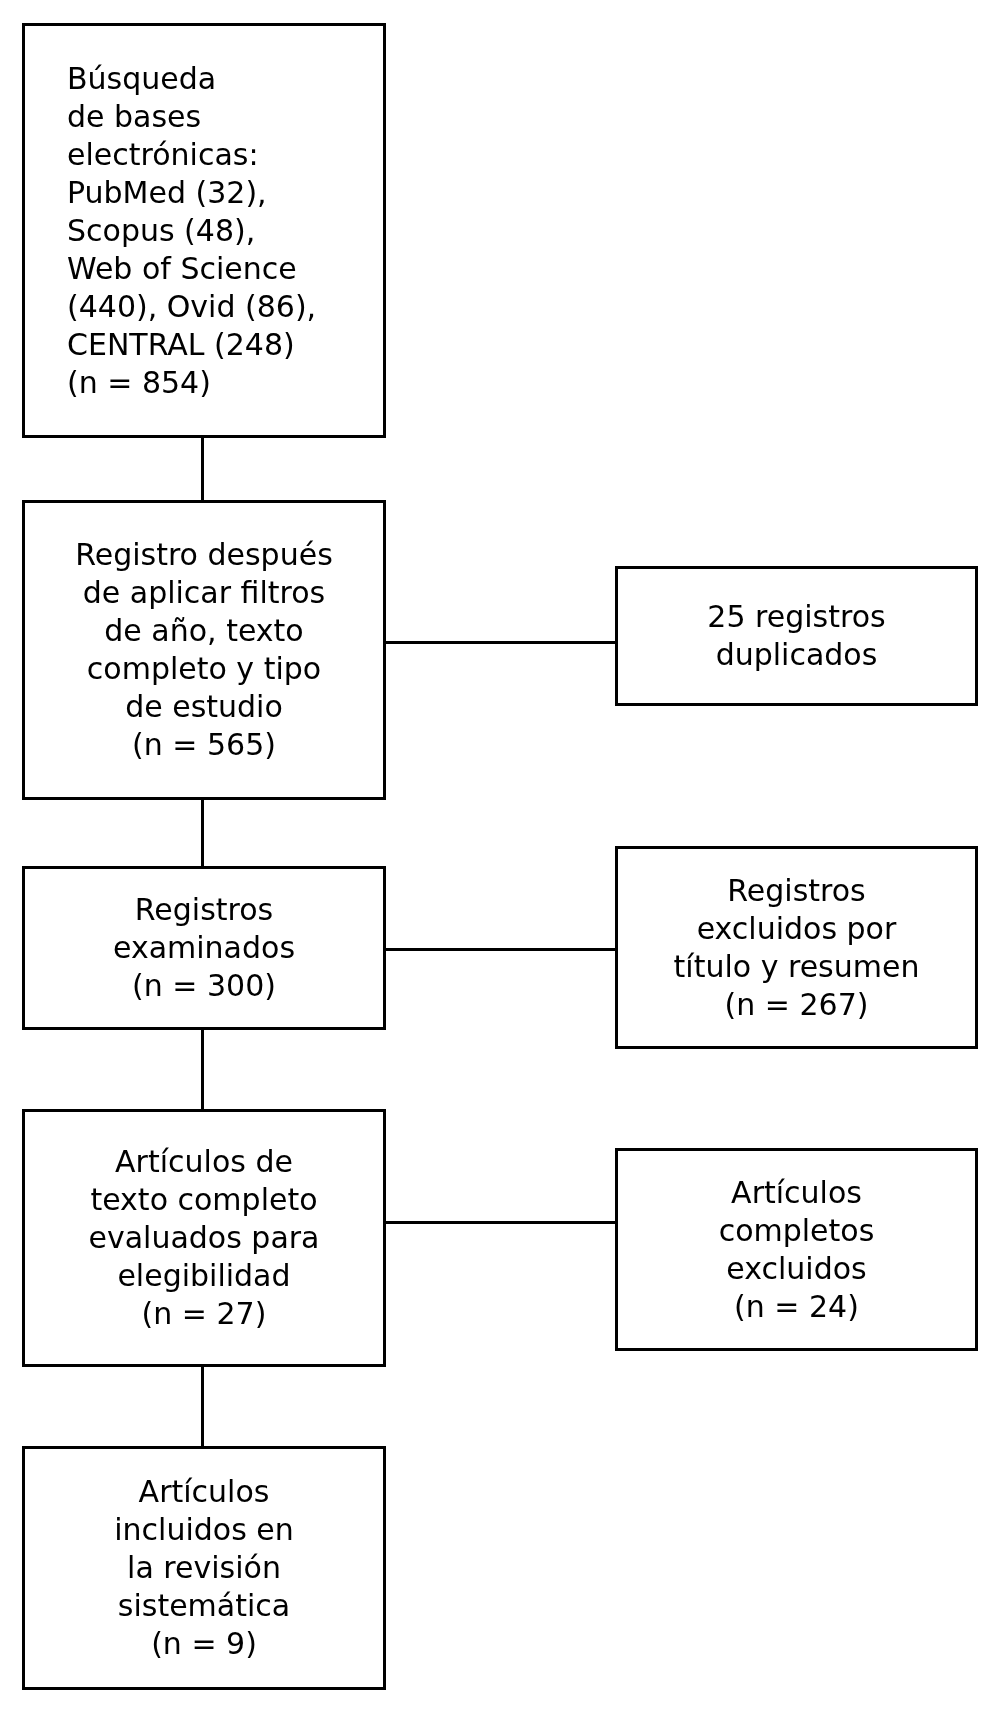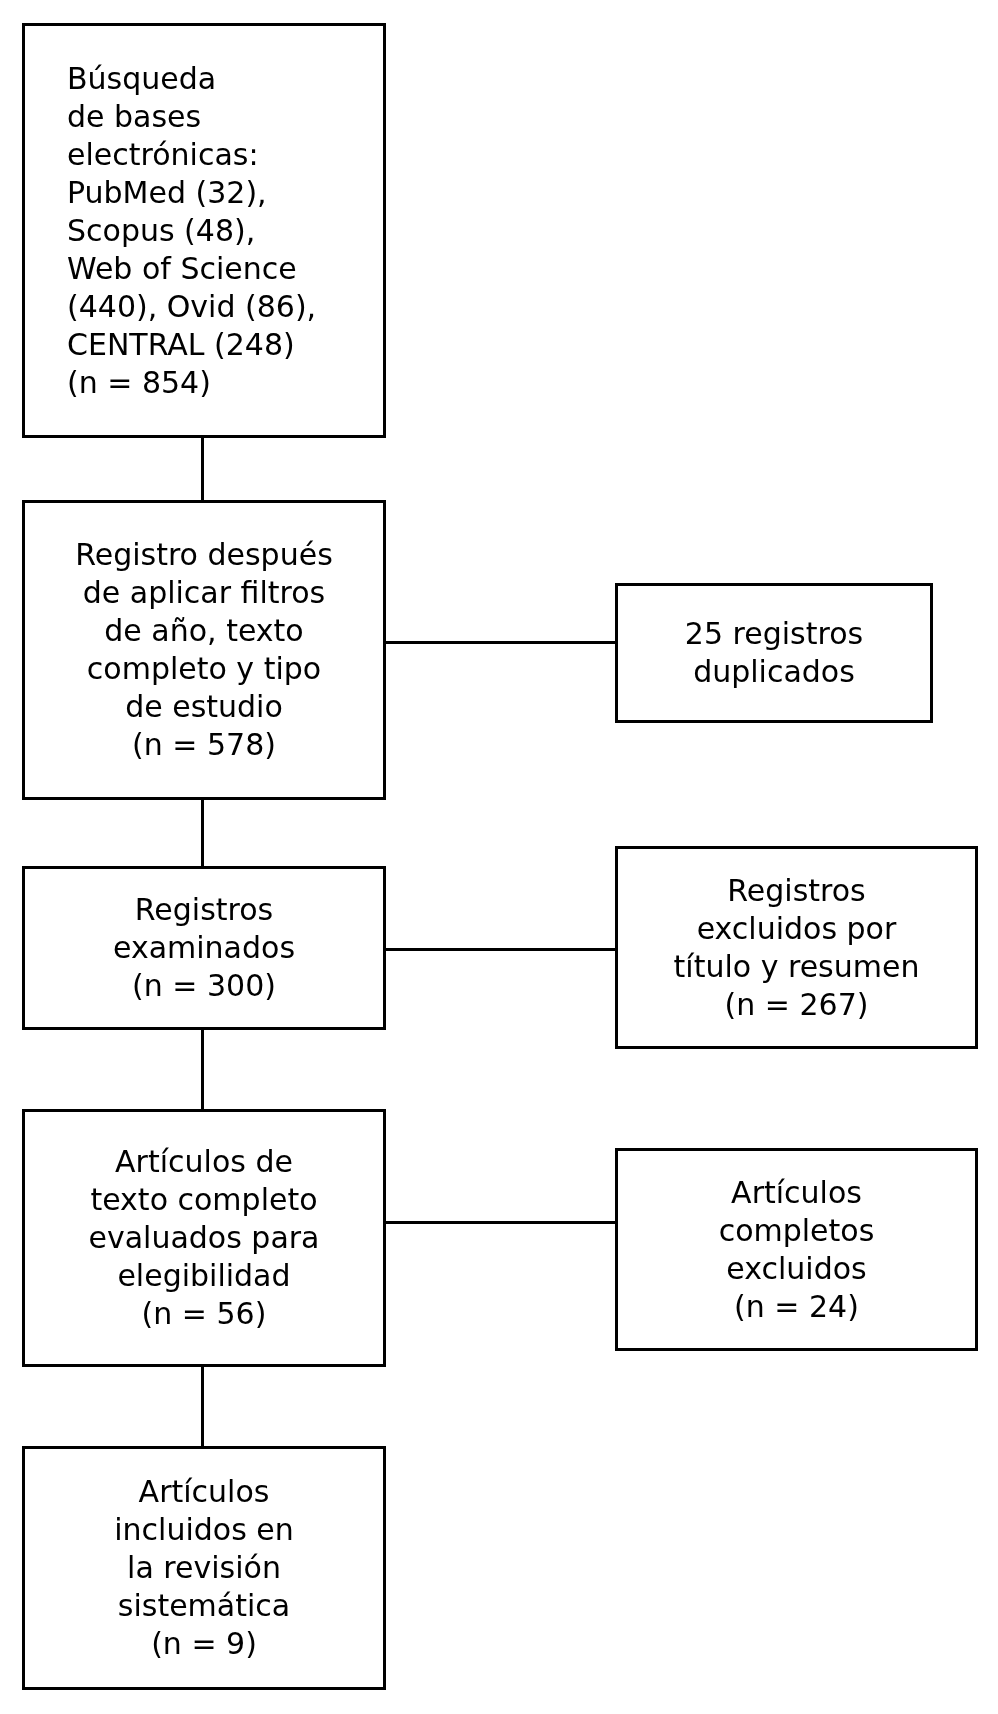--- a/index.html
+++ b/index.html
@@ -32,21 +32,21 @@
     color: #000000;
   }
   
   .b1 { left: 22px;  top: 23px;   width: 364px; height: 415px; justify-content: flex-start; padding-left: 42px; }
   .b1 .txt { text-align: left; }
   .b2 { left: 22px;  top: 500px;  width: 364px; height: 300px; }
   .b4 { left: 22px;  top: 866px;  width: 364px; height: 164px; }
   .b6 { left: 22px;  top: 1109px; width: 364px; height: 258px; }
   .b8 { left: 22px;  top: 1446px; width: 364px; height: 244px; }
   
-  .b3 { left: 615px; top: 583px;  width: 318px; height: 140px; }
+  .b3 { left: 615px; top: 566px;  width: 363px; height: 140px; }
   .b5 { left: 615px; top: 846px;  width: 363px; height: 203px; }
   .b7 { left: 615px; top: 1148px; width: 363px; height: 203px; }
   
   .edge { position: absolute; background: #000000; }
   .e-v1 { left: 201px; top: 437px;  width: 3px;   height: 64px; }
   .e-v2 { left: 201px; top: 799px;  width: 3px;   height: 68px; }
   .e-v3 { left: 201px; top: 1029px; width: 3px;   height: 81px; }
   .e-v4 { left: 201px; top: 1366px; width: 3px;   height: 81px; }
   .e-h1 { left: 385px; top: 641px;  width: 231px; height: 3px; }
   .e-h2 { left: 385px; top: 948px;  width: 231px; height: 3px; }
@@ -68,21 +68,21 @@
 CENTRAL (248)
 (n = 854)</div>
   </div>
 
   <div class="node b2">
     <div class="txt">Registro después
 de aplicar filtros
 de año, texto
 completo y tipo
 de estudio
-(n = 578)</div>
+(n = 565)</div>
   </div>
 
   <div class="node b3">
     <div class="txt">25 registros
 duplicados</div>
   </div>
 
   <div class="node b4">
     <div class="txt">Registros
 examinados
@@ -94,21 +94,21 @@
 excluidos por
 título y resumen
 (n = 267)</div>
   </div>
 
   <div class="node b6">
     <div class="txt">Artículos de
 texto completo
 evaluados para
 elegibilidad
-(n = 56)</div>
+(n = 27)</div>
   </div>
 
   <div class="node b7">
     <div class="txt">Artículos
 completos
 excluidos
 (n = 24)</div>
   </div>
 
   <div class="node b8">

